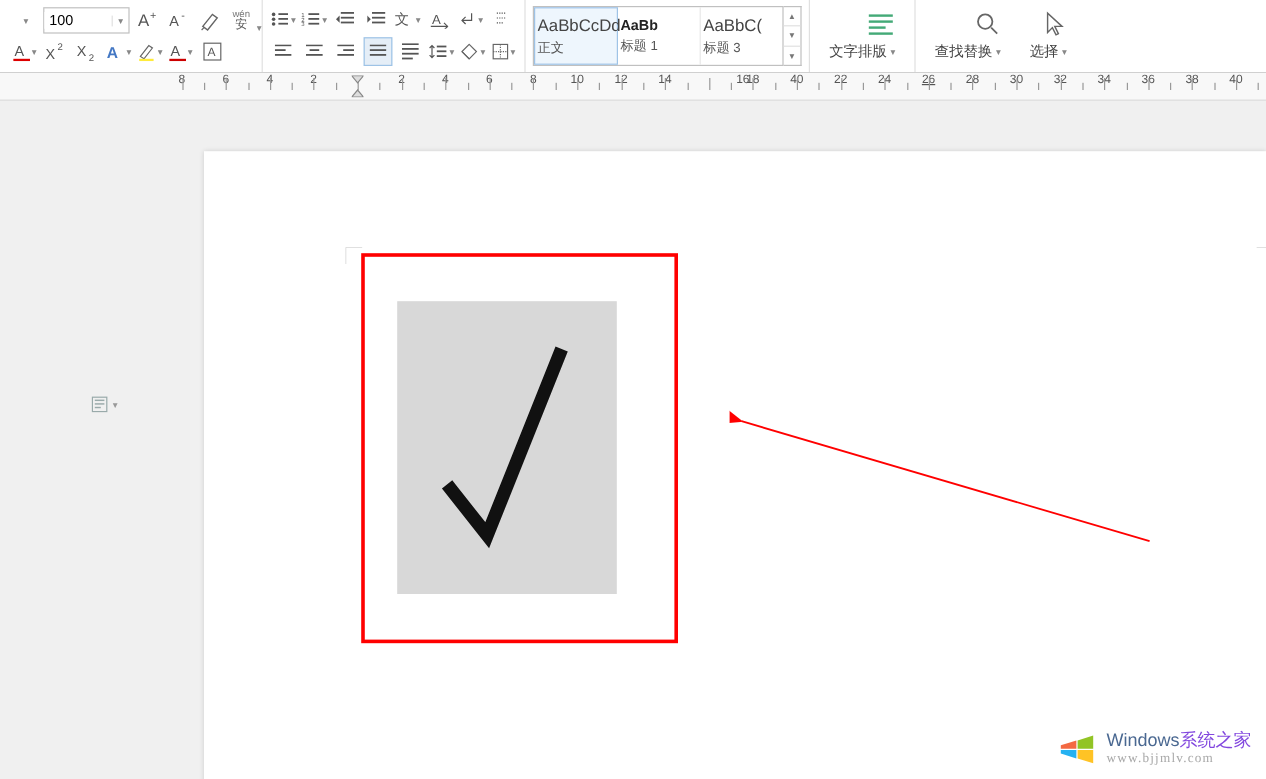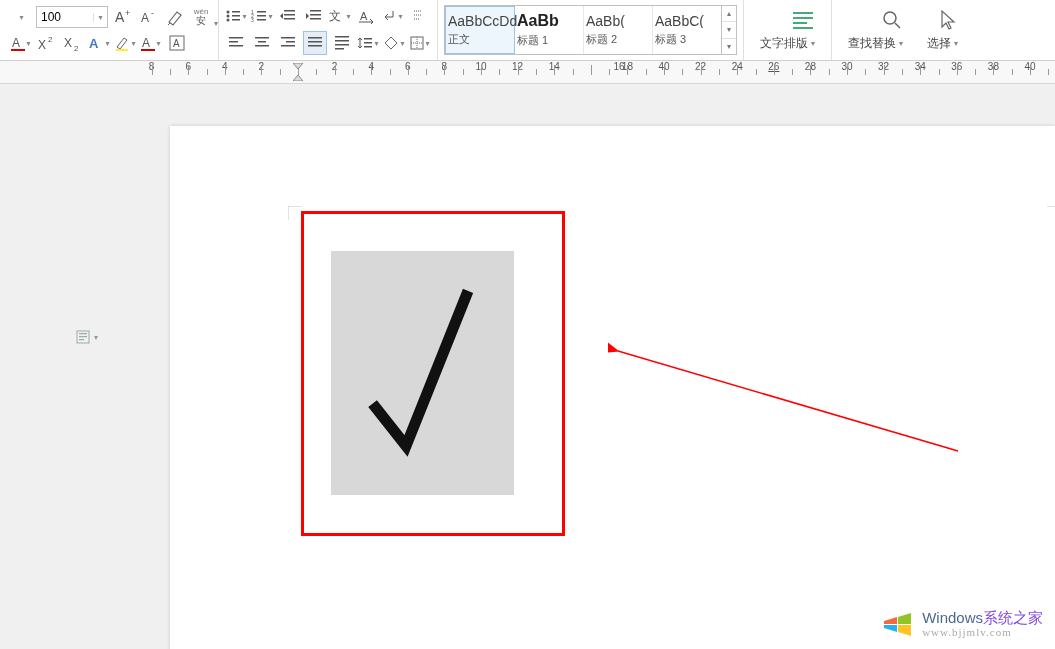--- a/index.html
+++ b/index.html
@@ -222,21 +222,21 @@
     display: flex;
     align-items: center;
     gap: 8px;
     opacity: 0.85;
   }
   .wm-logo svg { display: block; }
   .wm-text { display: flex; flex-direction: column; line-height: 1.1; }
   .wm-line1 { font-size: 15px; color: #2b4e7e; font-weight: 500; }
   .wm-line1 .zh { color: #6d28d9; }
   .wm-line2 { font-size: 11px; color: #999; letter-spacing: 1px; font-family: Liberation Serif, serif; }
-  .style-sample.bold { font-weight:700; color:#222; font-size:16px; }
+  .style-sample.bold { font-weight:700; color:#222; font-size:12px; }
   .style-item.selected { border:1px solid #9ec3e6; background:#eef6fd; }
   .align-btn.active { background:#e5eef7; border:1px solid #9ec3e6; }
 </style>
 </head>
 <body>
 
 <div class="toolbar">
 
   <div class="tb-section">
     <div class="tb-row">
@@ -453,24 +453,20 @@
   <div class="tb-section">
     <div style="display:flex;">
       <div class="styles-list" id="styles-gallery">
           <div class="style-item selected">
             <div class="style-sample">AaBbCcDd</div>
             <div class="style-name">正文</div>
           </div>
           <div class="style-item">
             <div class="style-sample bold">AaBb</div>
             <div class="style-name">标题 1</div>
-          </div>
-          <div class="style-item">
-            <div class="style-sample">AaBb(</div>
-            <div class="style-name">标题 2</div>
           </div>
           <div class="style-item">
             <div class="style-sample">AaBbC(</div>
             <div class="style-name">标题 3</div>
           </div>
         </div>
       <div class="styles-arrows">
         <div>▴</div>
         <div>▾</div>
         <div>▾</div>

